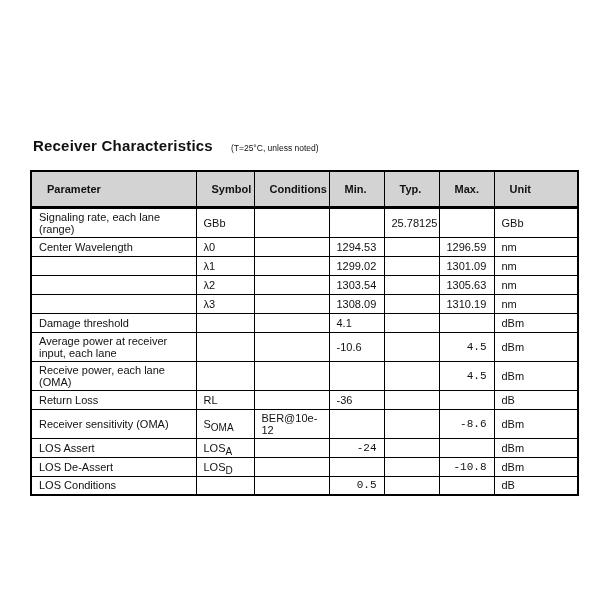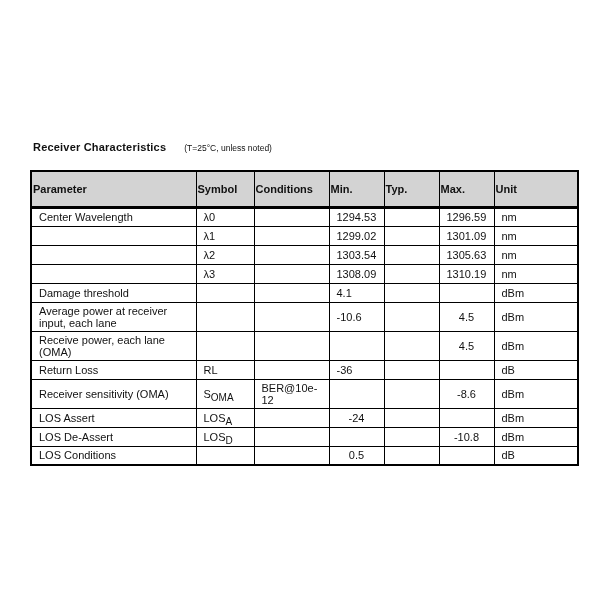--- a/index.html
+++ b/index.html
@@ -10,50 +10,50 @@
   * { box-sizing: border-box; }
   html, body {
     margin: 0; padding: 0;
     width: 600px; height: 600px;
     background: #ffffff;
     font-family: "Liberation Sans", sans-serif;
     color: var(--text-color);
   }
   .page { position: relative; width: 600px; height: 600px; background:#fff; overflow: hidden; }
   .title-block { position: absolute; left: 33px; top: 137px; white-space: nowrap; }
-  .title-text { font-size: 11px; font-weight: bold; letter-spacing: .2px; }
+  .title-text { font-size: 15px; font-weight: bold; letter-spacing: .2px; }
   .title-note { font-size: 8.5px; font-weight: normal; margin-left: 18px; }
   table.spec {
     position: absolute; left: 30px; top: 170px;
     width: 547px;
     border-collapse: collapse;
     table-layout: fixed;
     border: 2px solid var(--border-color);
   }
   table.spec th {
     background: var(--header-bg);
     border: 1px solid var(--border-color);
     border-bottom: 3px solid var(--border-color);
     font-size: 11px;
     font-weight: bold;
     text-align: left;
-    padding: 3px 1px;
+    padding: 3px 15px;
     height: 36px;
   }
   table.spec td {
     border: 1px solid var(--border-color);
     font-size: 11px;
     line-height: 12px;
     padding: 2px 7px;
     height: 19px;
     vertical-align: middle;
     text-align: left;
     overflow: hidden;
   }
-  table.spec td.align-center { text-align: center; }
+  table.spec td.align-center { text-align: right; font-family: Liberation Mono, monospace; }
   table.spec sub { font-size: 10px; line-height: 0; }
 </style>
 </head>
 <body>
 
 <div class="page">
   <div class="title-block">
     <span class="title-text">Receiver Characteristics</span><span class="title-note">(T=25°C, unless noted)</span>
   </div>
 
@@ -73,20 +73,29 @@
           <th>Symbol</th>
           <th>Conditions</th>
           <th>Min.</th>
           <th>Typ.</th>
           <th>Max.</th>
           <th>Unit</th>
         </tr>
     </thead>
     <tbody>
         <tr>
+          <td>Signaling rate, each lane (range)</td>
+          <td>GBb</td>
+          <td></td>
+          <td></td>
+          <td>25.78125</td>
+          <td></td>
+          <td>GBb</td>
+        </tr>
+        <tr>
           <td>Center Wavelength</td>
           <td>λ0</td>
           <td></td>
           <td>1294.53</td>
           <td></td>
           <td>1296.59</td>
           <td>nm</td>
         </tr>
         <tr>
           <td></td>

